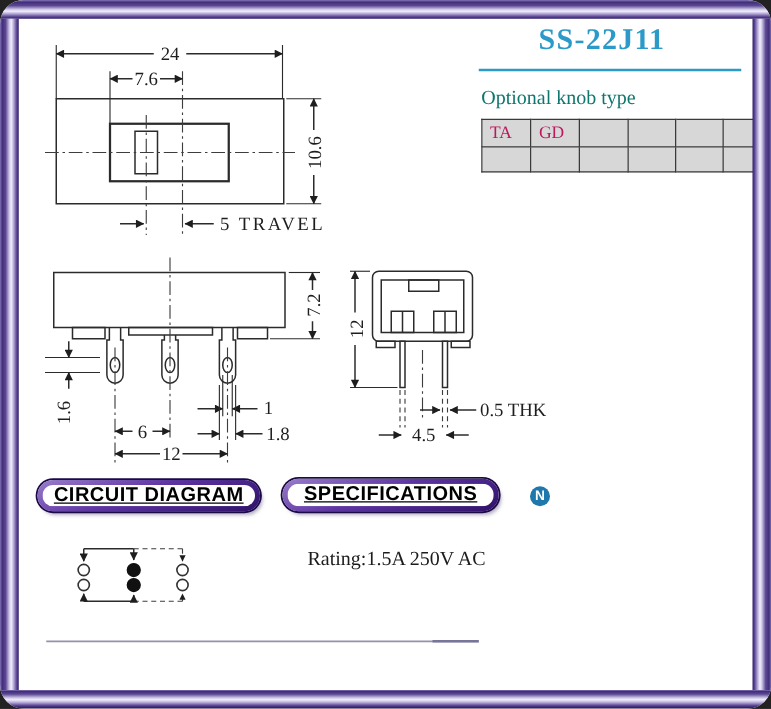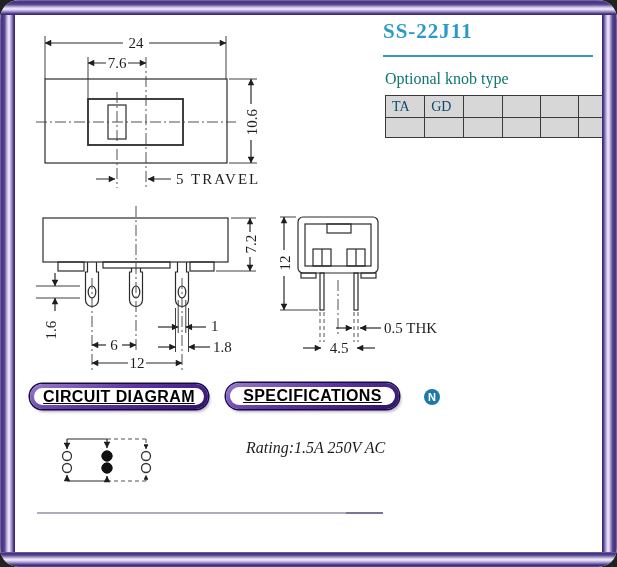--- a/index.html
+++ b/index.html
@@ -9,46 +9,46 @@
   .frame{position:absolute;z-index:9;}
   .frame.top{left:0;top:0;width:617px;height:15px;
     background:linear-gradient(to bottom,#8474b4 0%,#422e7c 12%,#5b4894 30%,#cfc7e6 50%,#f1eefb 60%,#b9addb 72%,#543f8e 90%,#32206a 100%);}
   .frame.bottom{left:0;bottom:0;width:617px;height:15px;
     background:linear-gradient(to top,#8474b4 0%,#32206a 6%,#543f8e 16%,#b9addb 34%,#f1eefb 48%,#cfc7e6 58%,#5b4894 78%,#422e7c 92%,#8474b4 100%);}
   .frame.left{left:0;top:15px;width:15px;height:537px;
     background:linear-gradient(to right,#8474b4 0%,#422e7c 12%,#5b4894 30%,#cfc7e6 50%,#f1eefb 60%,#b9addb 72%,#543f8e 90%,#32206a 100%);}
   .frame.right{right:0;top:15px;width:15px;height:537px;
     background:linear-gradient(to left,#8474b4 0%,#422e7c 12%,#5b4894 30%,#cfc7e6 50%,#f1eefb 60%,#b9addb 72%,#543f8e 90%,#32206a 100%);}
   
-  .title{position:absolute;left:383px;top:19px;width:197px;text-align:left;
-         font-size:21px;font-weight:bold;letter-spacing:1px;color:#2b9ac9;z-index:2;}
+  .title{position:absolute;left:383px;top:19px;width:197px;text-align:center;
+         font-size:24px;font-weight:bold;letter-spacing:1px;color:#2b9ac9;z-index:2;}
   .title-underline{position:absolute;left:383px;top:55px;width:210px;height:2px;background:#2b9ac9;z-index:2;}
   
   .optional-label{position:absolute;left:385px;top:70px;font-size:16px;color:#0f766e;z-index:2;}
   table.knob{position:absolute;left:385px;top:95px;border-collapse:collapse;table-layout:fixed;z-index:2;}
   table.knob td{width:33px;height:19px;background:#d7d7d7;border:1.4px solid #3a3a3a;
-      font-size:14px;color:#0c4a6e;padding:0 0 0 6px;vertical-align:middle;}
+      font-size:14px;color:#be185d;padding:0 0 0 6px;vertical-align:middle;}
   table.knob tr:first-child td{height:21px;}
   
   .pill{position:absolute;box-sizing:border-box;display:flex;align-items:center;justify-content:center;
       border-radius:14px;border:4px solid transparent;z-index:2;
       background:linear-gradient(#fff,#fff) padding-box,
                  linear-gradient(160deg,#9a7ecb 0%,#5d35a2 45%,#2e1168 100%) border-box;
       box-shadow:0 0 0 1.5px #1a0a45, 2px 3px 3px rgba(120,110,150,.55);
       font-family:"Liberation Sans","DejaVu Sans",sans-serif;font-weight:800;font-size:16px;
       letter-spacing:.4px;color:#000;white-space:nowrap;text-decoration:underline;}
   .pill.circuit{left:30px;top:384px;width:178px;height:25px;}
   .pill.specs{left:226px;top:383px;width:173px;height:26px;}
   
   .nonshorting{position:absolute;left:424px;top:389px;display:flex;align-items:center;gap:5px;z-index:2;}
   .n-icon{width:16px;height:16px;border-radius:50%;background:#1f78ab;color:#fff;
       font-family:"Liberation Sans",sans-serif;font-weight:bold;font-size:11px;line-height:16px;text-align:center;}
   .n-text{font-family:"Liberation Sans","DejaVu Sans",sans-serif;font-size:13px;letter-spacing:1px;color:#2e2e2e;}
   
-  .specs-text{position:absolute;left:246px;top:437px;font-size:16px;line-height:21px;color:#1c1c1c;z-index:2;font-style:italic;}
+  .specs-text{position:absolute;left:246px;top:437px;font-size:16px;line-height:21px;color:#1c1c1c;z-index:2;}
   
   svg.draw{position:absolute;left:0;top:0;z-index:1;}
   svg.draw text{font-family:"Liberation Serif","DejaVu Serif",serif;font-size:15px;fill:#1e1e1e;}
   .ln{stroke:#2b2b2b;stroke-width:1.2;fill:none;}
   .thick{stroke:#2b2b2b;stroke-width:1.8;fill:none;}
   .ext{stroke:#2b2b2b;stroke-width:.9;fill:none;}
   .cl{stroke:#3d3d3d;stroke-width:.9;fill:none;stroke-dasharray:11 3 2 3;}
   .dsh{stroke:#3d3d3d;stroke-width:.9;fill:none;stroke-dasharray:4 3;}
 </style>
 </head>

